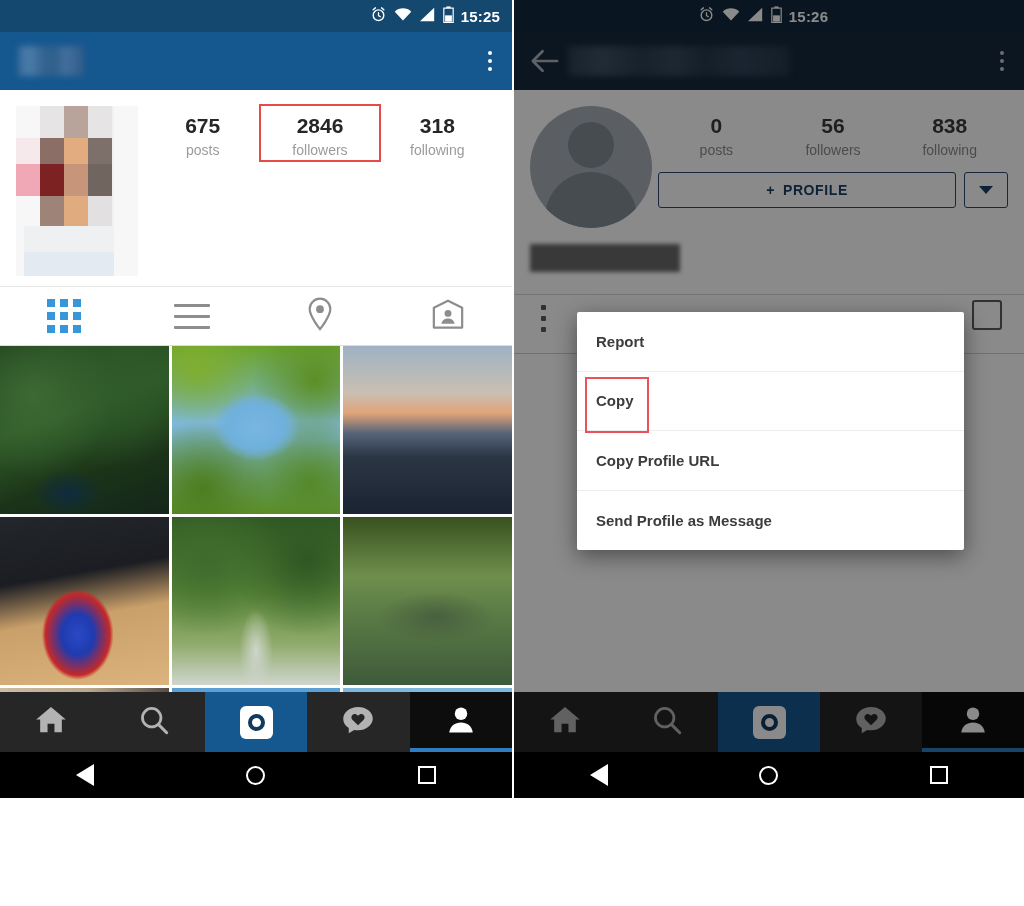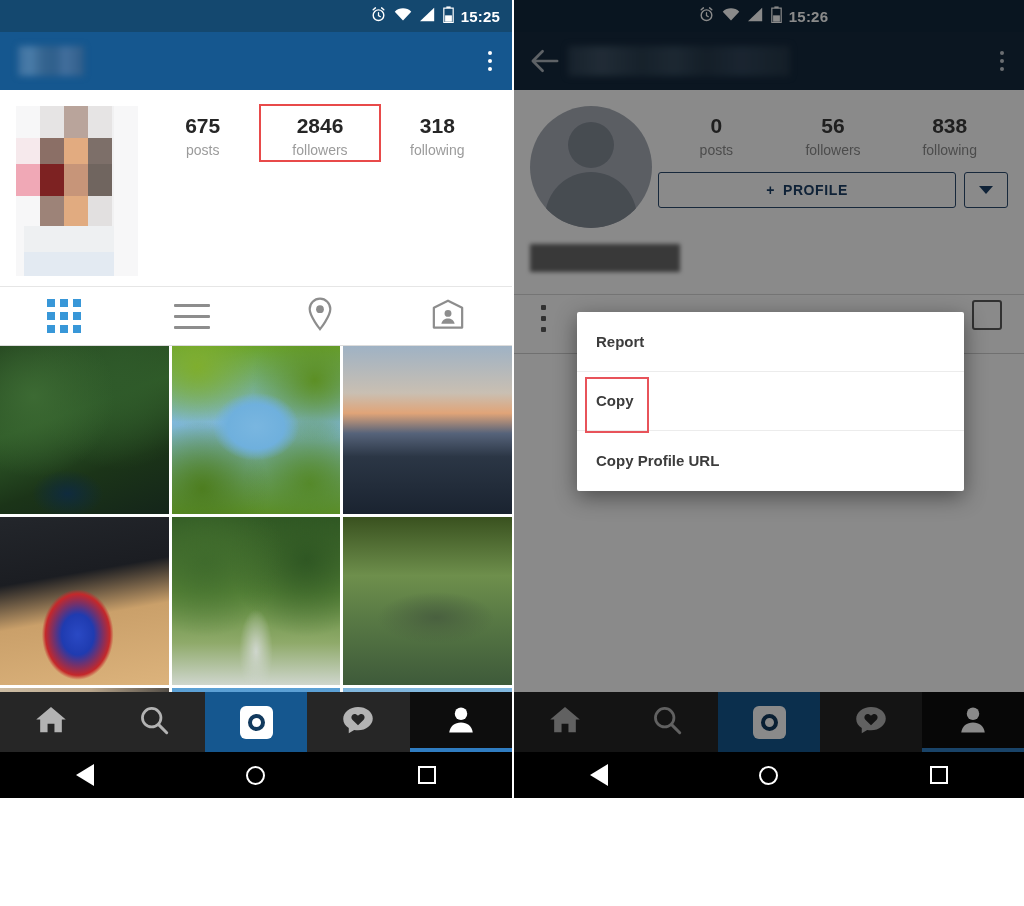--- a/index.html
+++ b/index.html
@@ -528,20 +528,23 @@
     <div class="dialog">
       <div class="menu-item">
         <span class="mi-text">Report</span>
       </div>
       <div class="menu-item boxed">
         <span class="mi-text">Copy</span>
       </div>
       <div class="menu-item">
         <span class="mi-text">Copy Profile URL</span>
       </div>
+      <div class="menu-item">
+        <span class="mi-text">Send Profile as Message</span>
+      </div>
     </div>
 
     <div class="navbar-sys" style="z-index:7">
       <span class="sys-back"></span>
       <span class="sys-home"></span>
       <span class="sys-recent"></span>
     </div>
   </div>
 
 </div>

